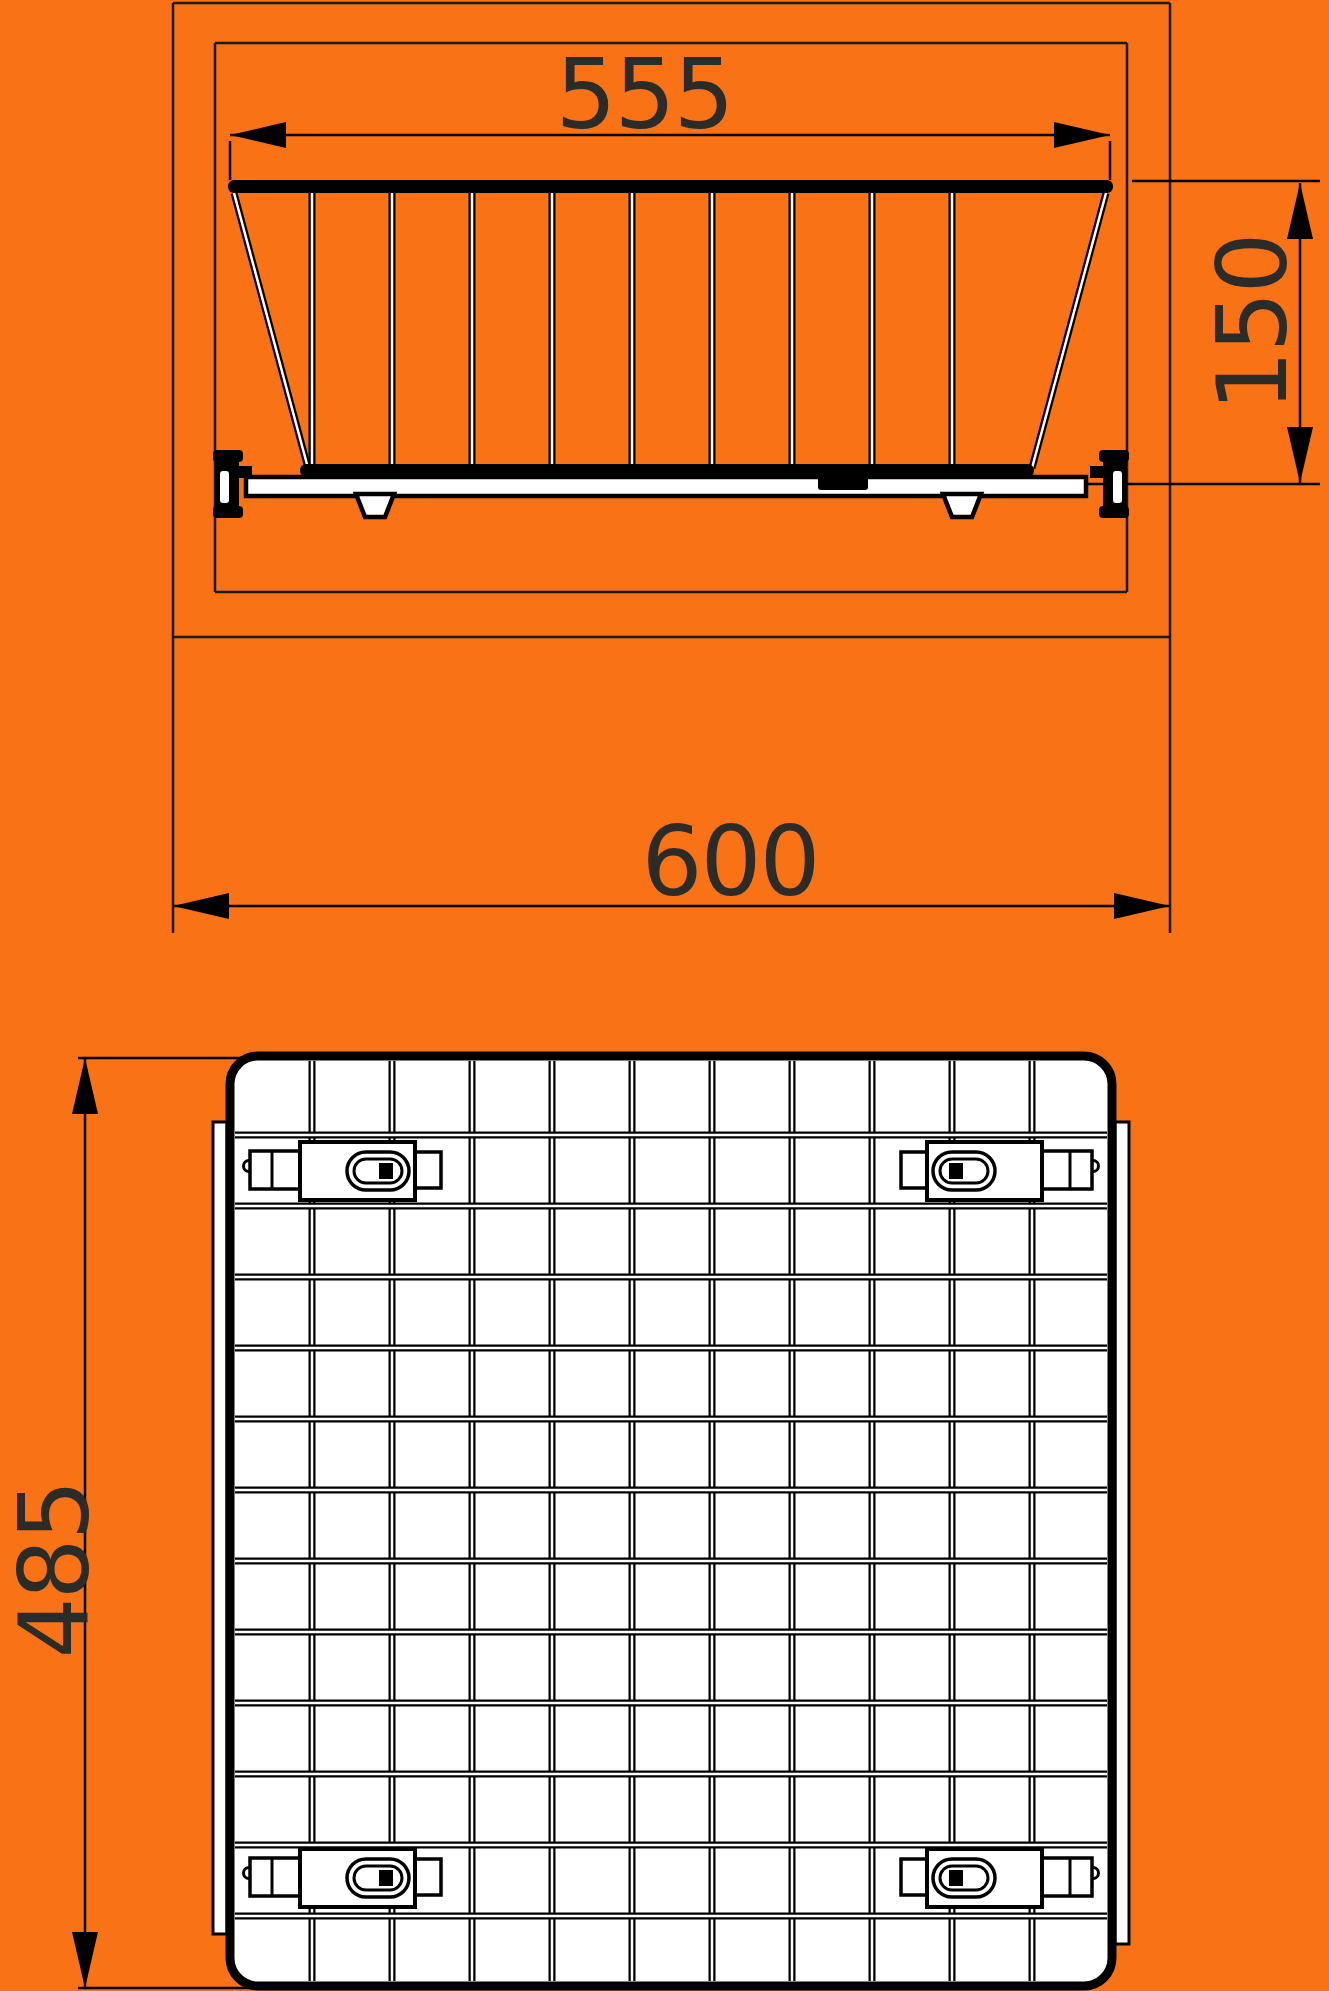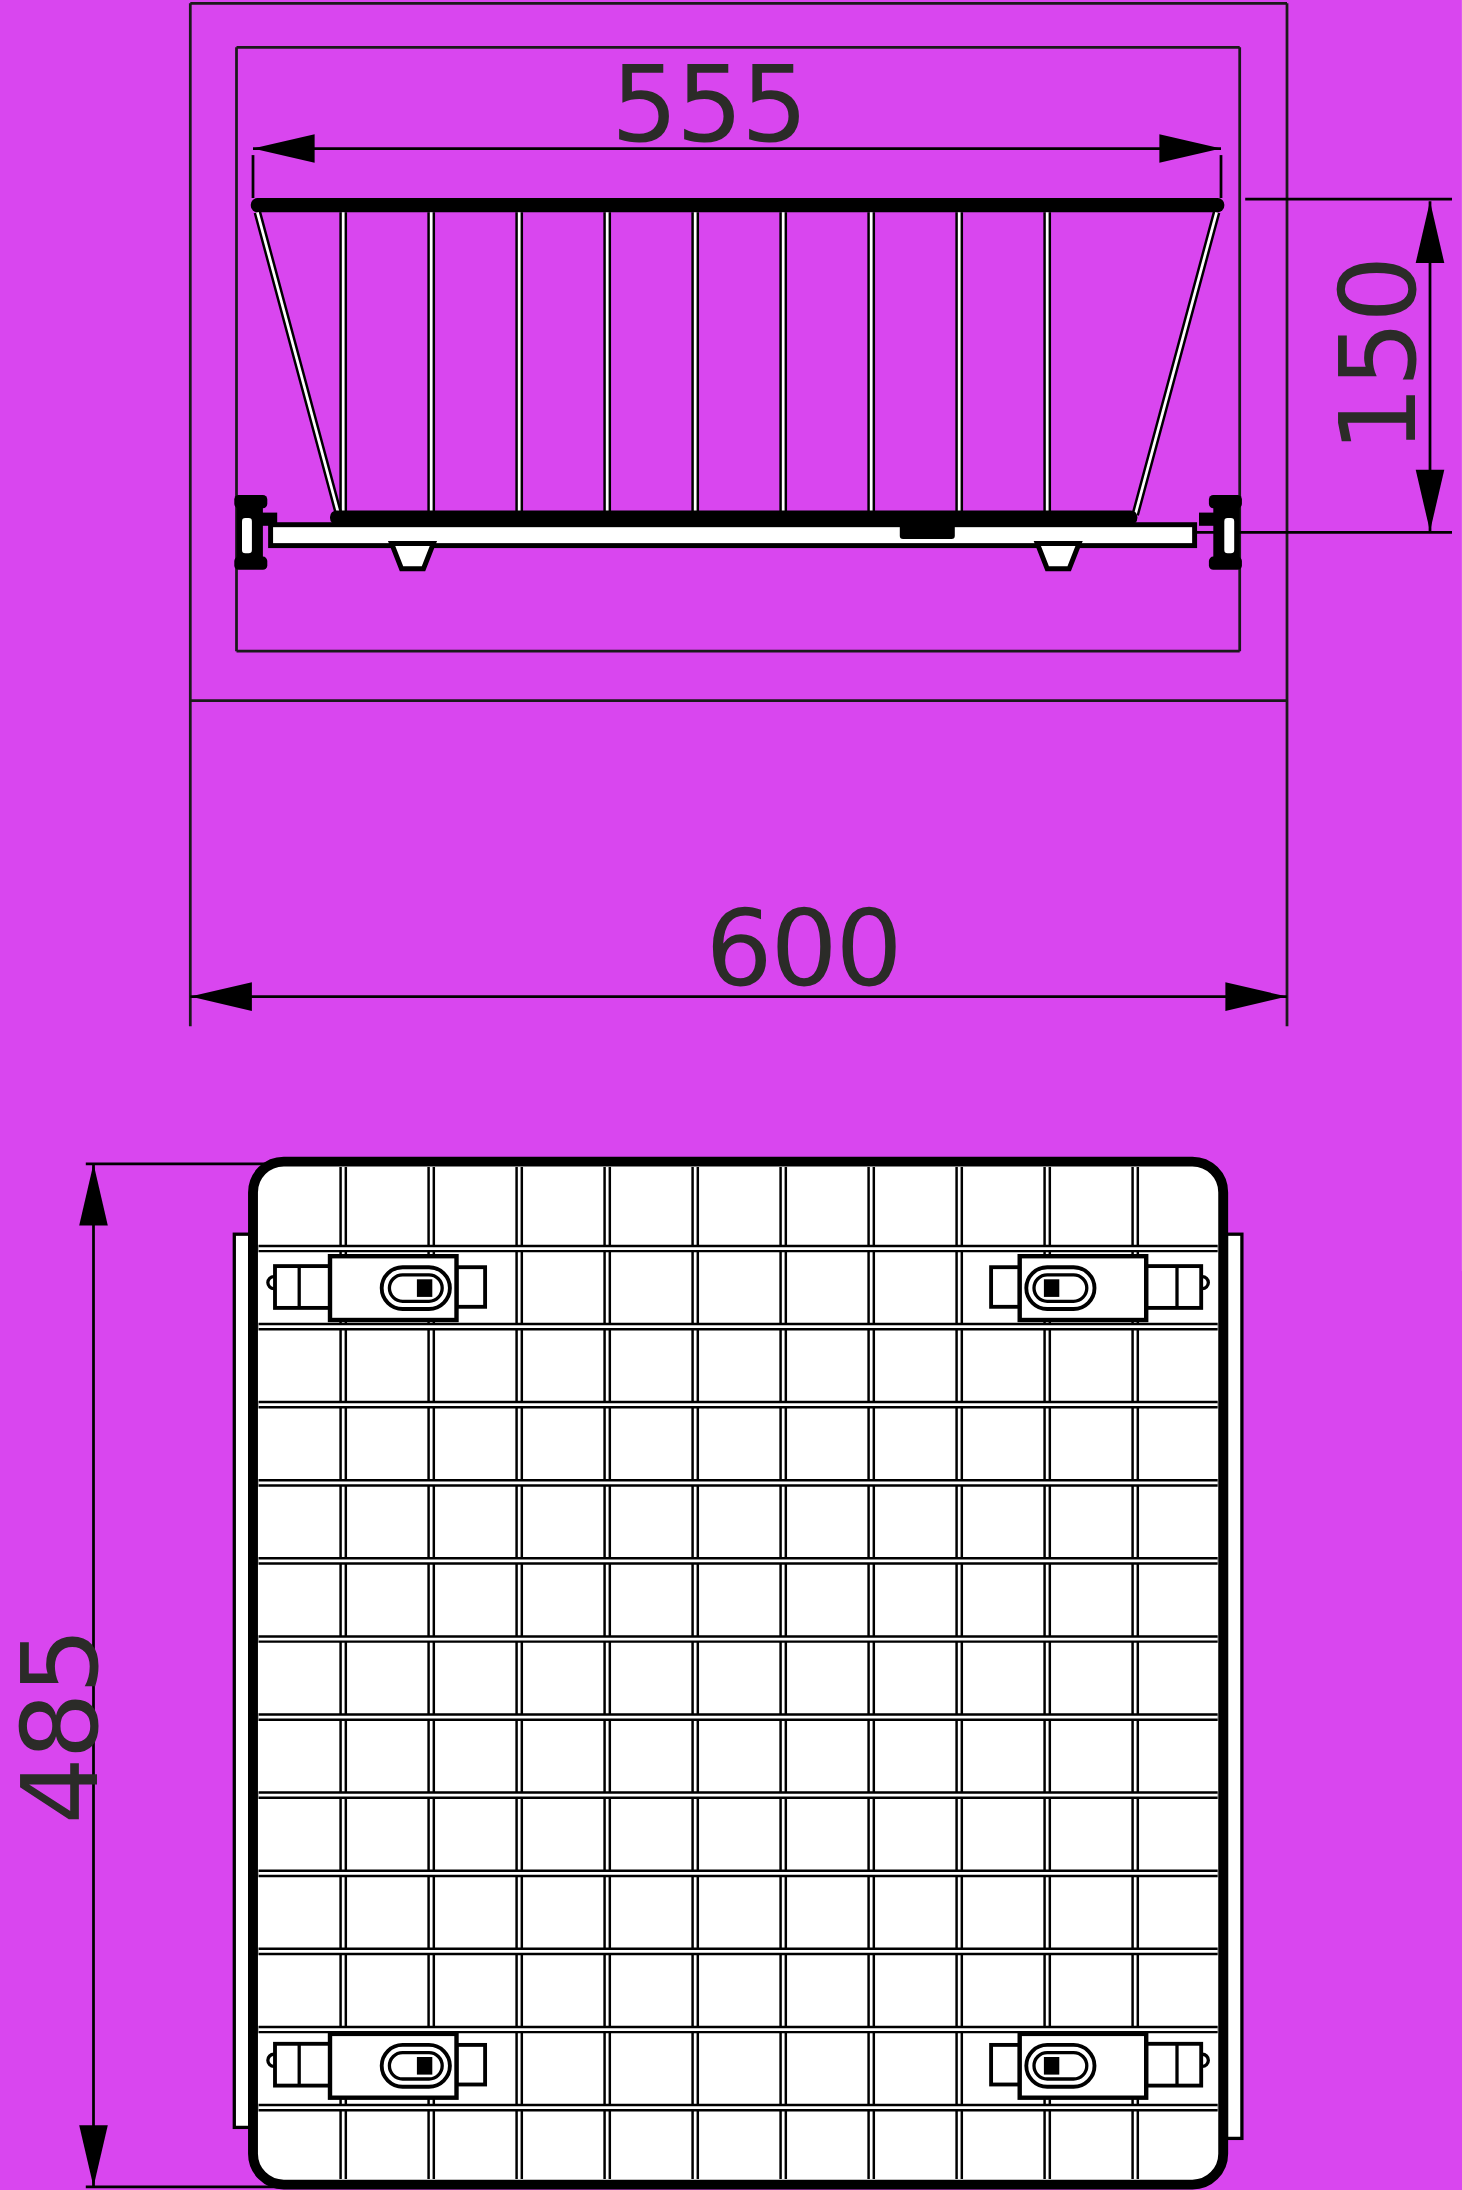--- a/index.html
+++ b/index.html
@@ -1,16 +1,16 @@
 <!DOCTYPE html>
 <html><head>
 <meta charset="utf-8">
 <style>
   html,body{margin:0;padding:0;background:#ffffff;}
-  .page{width:1329px;height:1991px;background:#d946ef;position:relative;overflow:hidden;
+  .page{width:1329px;height:1991px;background:#f97316;position:relative;overflow:hidden;
         font-family:"DejaVu Sans","Liberation Sans",sans-serif;}
   svg{display:block;}
   .dim-label{font-family:"DejaVu Sans","Liberation Sans",sans-serif;
              font-size:96px;letter-spacing:-2px;fill:#2b2b28;}
 </style>
 </head>
 <body>
 
 <div class="page">
 <svg width="1329" height="1991" viewBox="0 0 1329 1991">

